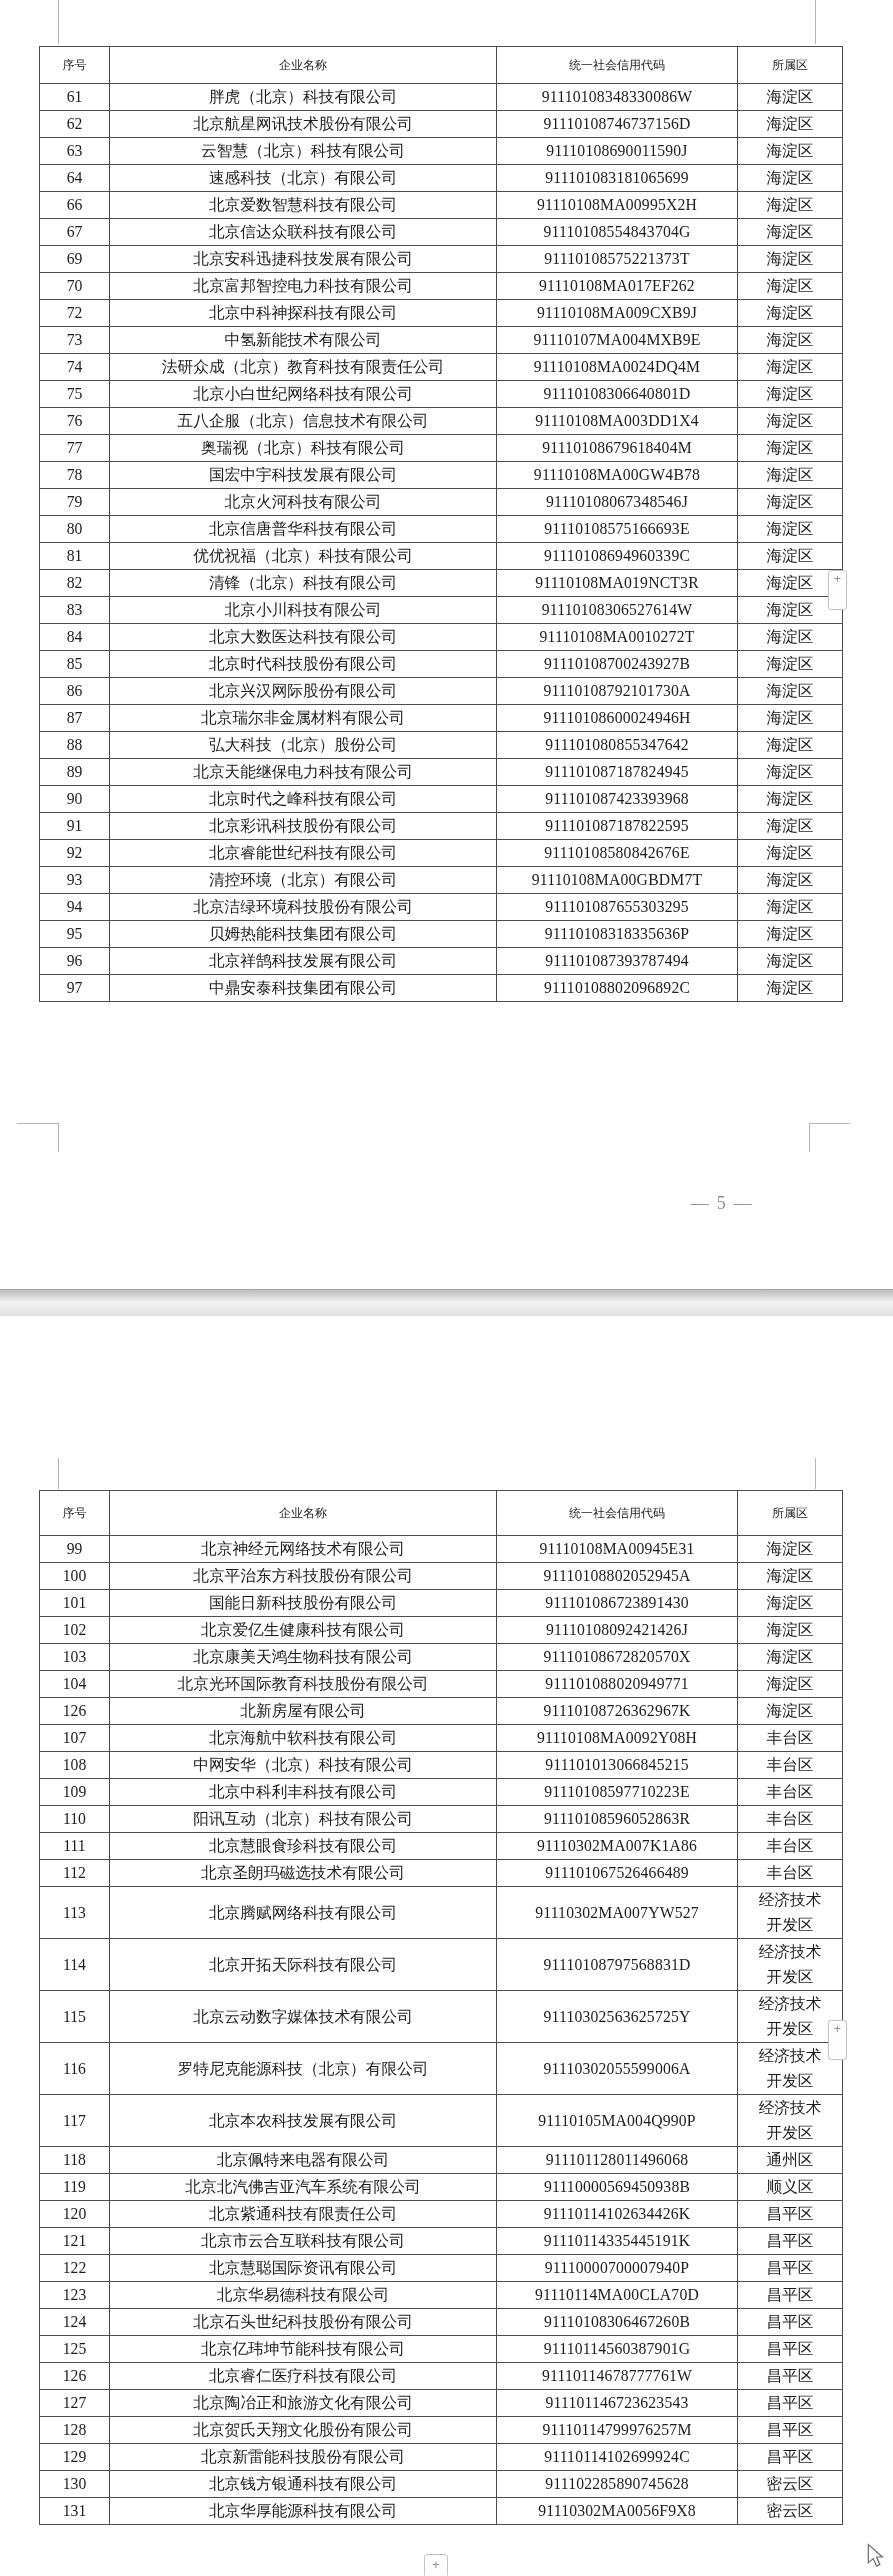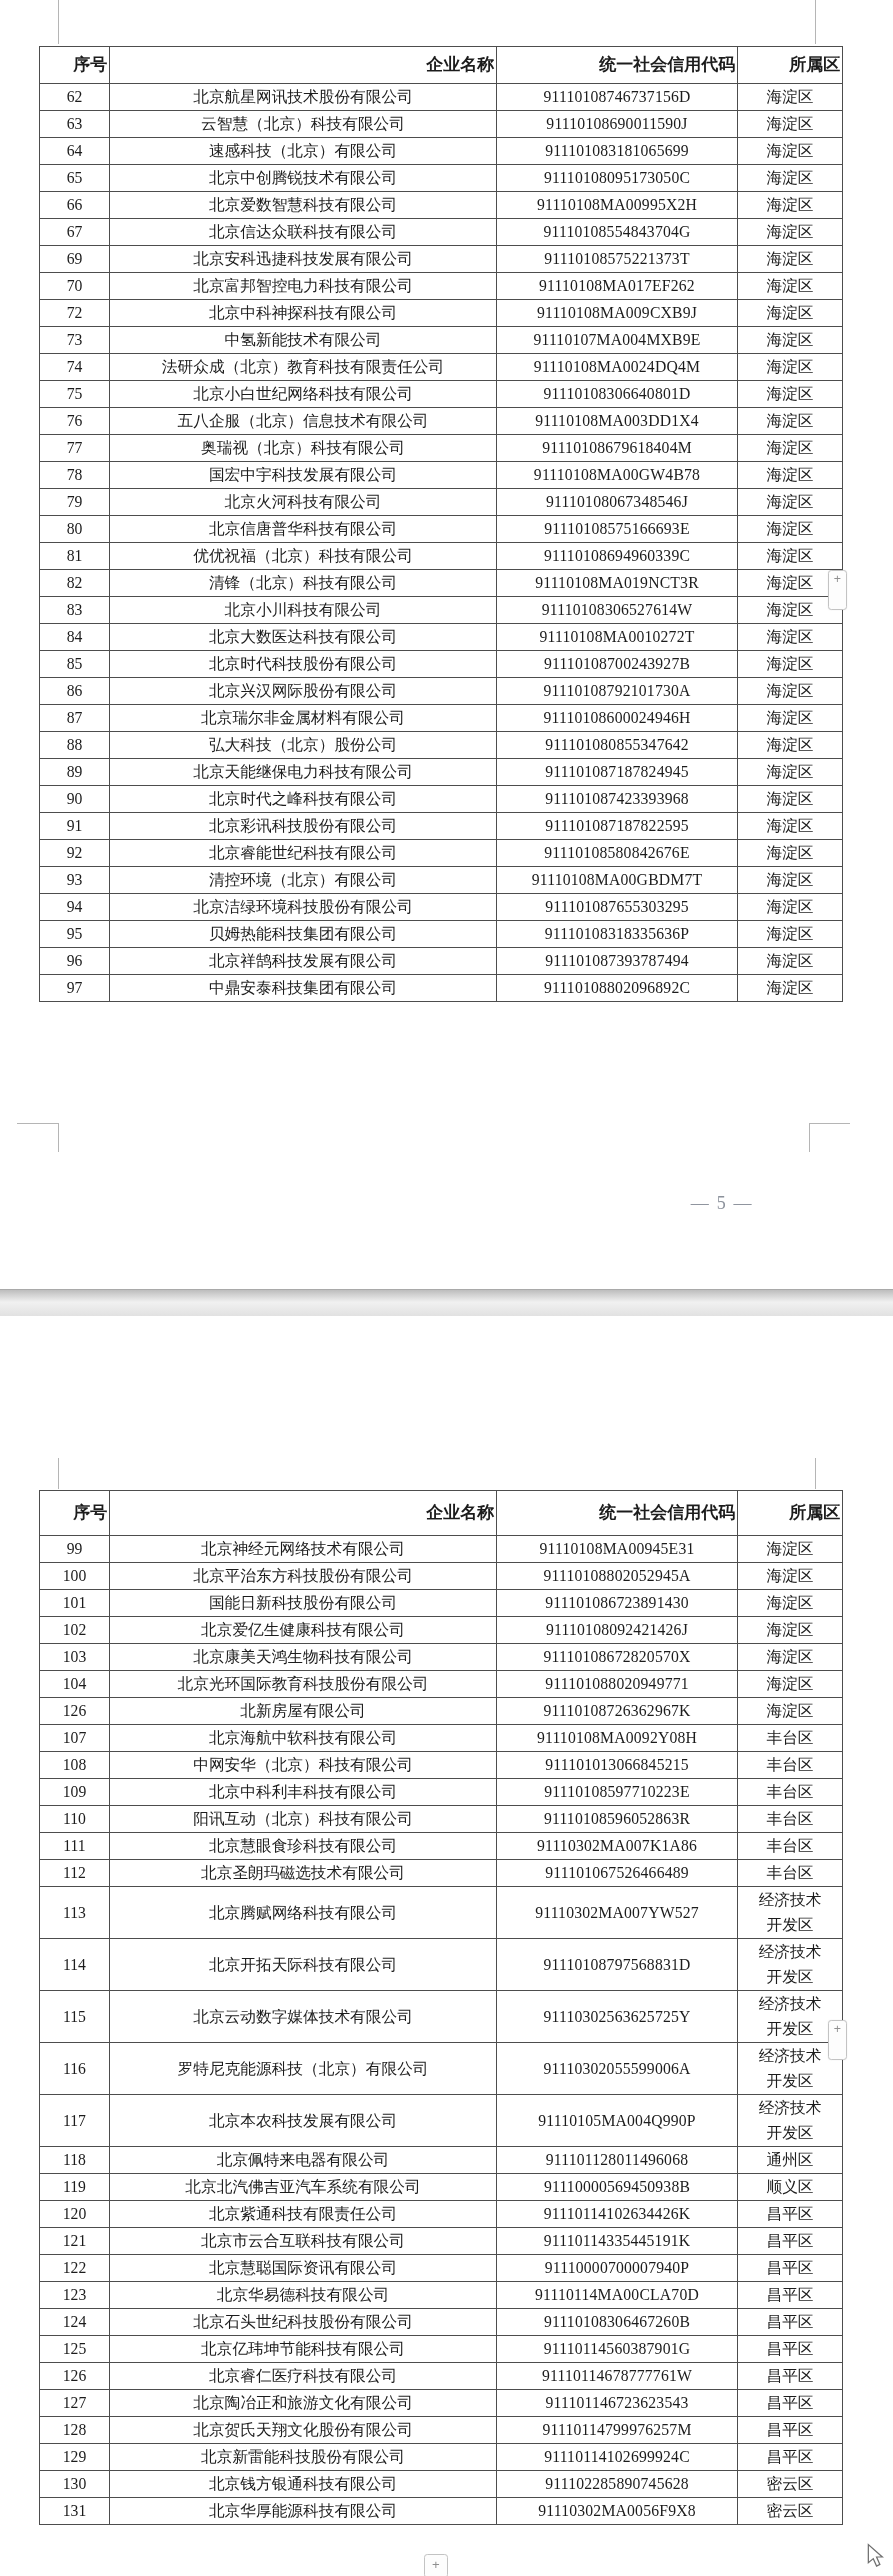--- a/index.html
+++ b/index.html
@@ -27,21 +27,21 @@
     border:1.7px solid #2e2e2e;
   }
   #table-p5{top:46px;}
   #table-p6{top:174px;}
   .roster th,.roster td{
     border:0.8px solid #4d4d4d;
     text-align:center;vertical-align:middle;
     padding:0 1.7px;overflow:hidden;
     font-size:15.7px;line-height:1.25;
   }
-  .roster th{font-weight:bold;font-size:17px;text-align:right;}
+  .roster th{font-weight:normal;font-size:12px;}
   #table-p5 th{height:36px;}
   #table-p6 th{height:44px;}
   .roster td{height:26px;}
   tr.tall td{height:51px;}
   .col-no{width:70px;}
   .col-name{width:387px;}
   .col-code{width:241px;font-size:16.6px;letter-spacing:0.2px;}
   .col-district{width:105px;}
   .district-inner{display:inline-block;width:68px;word-break:break-all;line-height:1.55;}
   
@@ -85,41 +85,41 @@
     <thead>
       <tr>
         <th>序号</th>
         <th>企业名称</th>
         <th>统一社会信用代码</th>
         <th>所属区</th>
       </tr>
     </thead>
     <tbody>
         <tr>
+          <td class="col-no">61</td>
+          <td class="col-name">胖虎（北京）科技有限公司</td>
+          <td class="col-code">91110108348330086W</td>
+          <td class="col-district"><span class="district-inner">海淀区</span></td>
+        </tr>
+        <tr>
           <td class="col-no">62</td>
           <td class="col-name">北京航星网讯技术股份有限公司</td>
           <td class="col-code">91110108746737156D</td>
           <td class="col-district"><span class="district-inner">海淀区</span></td>
         </tr>
         <tr>
           <td class="col-no">63</td>
           <td class="col-name">云智慧（北京）科技有限公司</td>
           <td class="col-code">91110108690011590J</td>
           <td class="col-district"><span class="district-inner">海淀区</span></td>
         </tr>
         <tr>
           <td class="col-no">64</td>
           <td class="col-name">速感科技（北京）有限公司</td>
           <td class="col-code">911101083181065699</td>
-          <td class="col-district"><span class="district-inner">海淀区</span></td>
-        </tr>
-        <tr>
-          <td class="col-no">65</td>
-          <td class="col-name">北京中创腾锐技术有限公司</td>
-          <td class="col-code">91110108095173050C</td>
           <td class="col-district"><span class="district-inner">海淀区</span></td>
         </tr>
         <tr>
           <td class="col-no">66</td>
           <td class="col-name">北京爱数智慧科技有限公司</td>
           <td class="col-code">91110108MA00995X2H</td>
           <td class="col-district"><span class="district-inner">海淀区</span></td>
         </tr>
         <tr>
           <td class="col-no">67</td>

